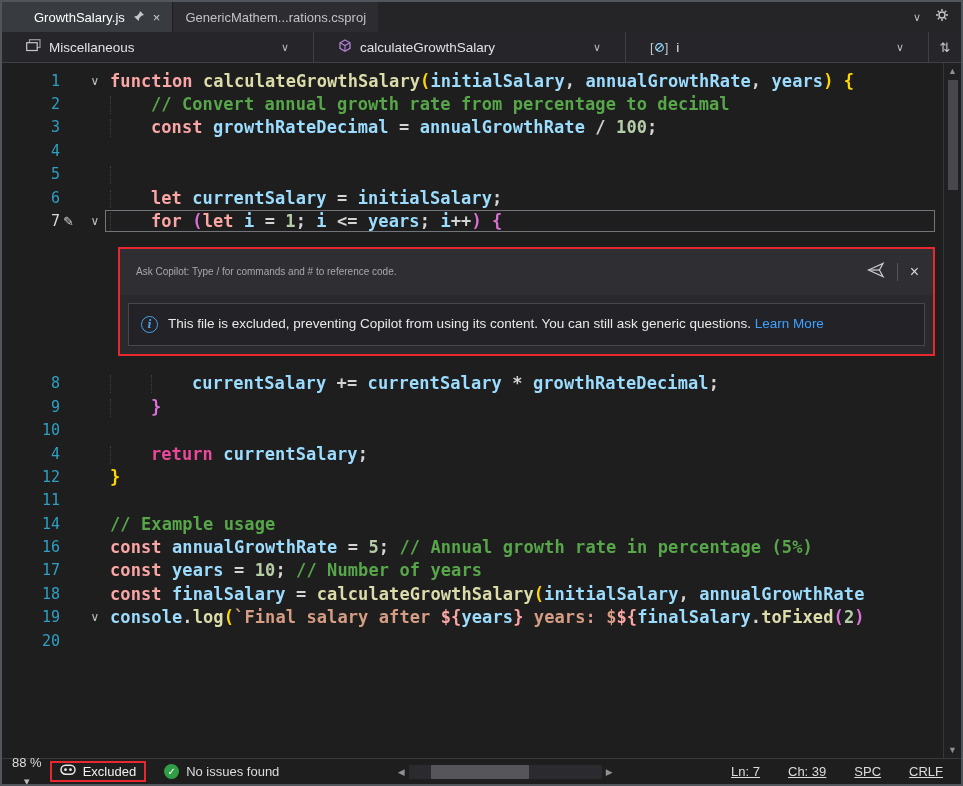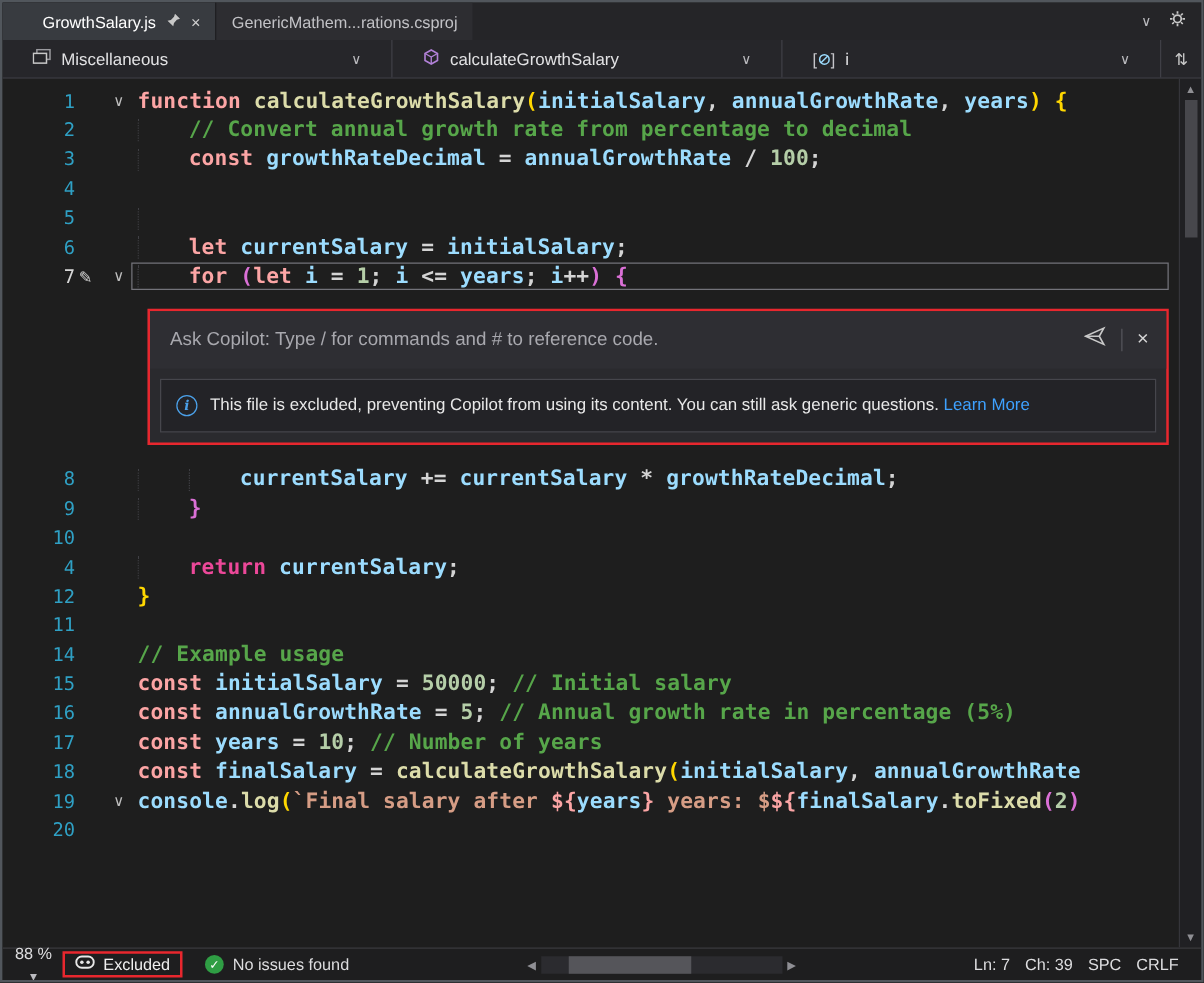--- a/index.html
+++ b/index.html
@@ -41,21 +41,21 @@
   .ind{ display:inline-block; width:4ch; border-left:1px dotted #404045; height:18px; vertical-align:middle; }
   .tk-kw{color:#fca5a5}.tk-ctl{color:#ec4899}.tk-fn{color:#DCDCAA}.tk-id{color:#9CDCFE}
   .tk-cm{color:#57A64A}.tk-num{color:#B5CEA8}.tk-pl{color:#D4D4D4}
   .tk-br{color:#FFD700}.tk-br2{color:#DA70D6}.tk-str{color:#D69D85}
 
   
   .popup{ margin:14px 8px 16px 116px; border:2px solid #E8272E; background:#2A2A2E; }
   .popup-input-row{ height:46px; display:flex; align-items:center; gap:12px;
                     padding:0 14px; background:#2E2E33; }
   .popup-input{ flex:1; background:transparent; border:none; outline:none;
-                color:#C8C8C8; font-size:15px; font-family:"Liberation Sans",sans-serif; }
+                color:#C8C8C8; font-size:10px; font-family:"Liberation Sans",sans-serif; }
   .popup-input::placeholder{ color:#A8A8AE; opacity:1; }
   .vsep{ width:1px; height:18px; background:#55555C; }
   .popup-close{ color:#D6D6D6; font-size:16px; }
   .popup-msg{ margin:8px; border:1px solid #46464C; background:#232327; padding:10px 12px;
               display:flex; gap:10px; align-items:flex-start; color:#E8E8E8;
               font-size:13.5px; line-height:1.55; }
   .info-circle{ flex-shrink:0; width:17px; height:17px; border:1.5px solid #4BA0E8; border-radius:50%;
                 color:#4BA0E8; display:flex; align-items:center; justify-content:center;
                 font:italic bold 11px "DejaVu Serif", serif; margin-top:2px; }
   .learn-more{ color:#3EA1FF; text-decoration:none; cursor:pointer; }
@@ -74,21 +74,21 @@
   .excluded-box{ display:flex; align-items:center; gap:7px; border:2px solid #E8272E;
                  padding:1px 8px; margin-left:8px; color:#F0F0F0; }
   .issues{ display:flex; align-items:center; gap:7px; margin-left:18px; }
   .check-circle{ width:15px; height:15px; border-radius:50%; background:#2F9E44; color:#fff;
                  display:flex; align-items:center; justify-content:center; font-size:10px; }
   .hscroll{ display:flex; align-items:center; gap:4px; width:215px; margin:0 6px; }
   .harrow{ color:#8F8F94; font-size:9px; }
   .htrack{ flex:1; height:14px; background:#2B2B2F; position:relative; }
   .hthumb{ position:absolute; left:22px; top:0; width:98px; height:14px; background:#55555A; }
   .sb-spacer{ flex:1; }
-  .sb-right{ display:flex; align-items:center; gap:12px; padding-right:8px; }
+  .sb-right{ display:flex; align-items:center; gap:28px; padding-right:8px;text-decoration:underline; }
 </style>
 </head>
 <body>
 
 <div class="window">
 
   <div class="tabbar">
     <div class="tab active">
       <span>GrowthSalary.js</span>
       <span>
@@ -251,26 +251,20 @@
             <span class="fold"></span>
             <span class="codeln"></span>
           </div>
           <div class="line">
             <span class="gut">14</span>
             <span class="pen"></span>
             <span class="fold"></span>
             <span class="codeln"><span class="tk-cm">// Example usage</span></span>
           </div>
           <div class="line">
-            <span class="gut">15</span>
-            <span class="pen"></span>
-            <span class="fold"></span>
-            <span class="codeln"><span class="tk-kw">const </span><span class="tk-id">initialSalary</span><span class="tk-pl"> = </span><span class="tk-num">50000</span><span class="tk-pl">; </span><span class="tk-cm">// Initial salary</span></span>
-          </div>
-          <div class="line">
             <span class="gut">16</span>
             <span class="pen"></span>
             <span class="fold"></span>
             <span class="codeln"><span class="tk-kw">const </span><span class="tk-id">annualGrowthRate</span><span class="tk-pl"> = </span><span class="tk-num">5</span><span class="tk-pl">; </span><span class="tk-cm">// Annual growth rate in percentage (5%)</span></span>
           </div>
           <div class="line">
             <span class="gut">17</span>
             <span class="pen"></span>
             <span class="fold"></span>
             <span class="codeln"><span class="tk-kw">const </span><span class="tk-id">years</span><span class="tk-pl"> = </span><span class="tk-num">10</span><span class="tk-pl">; </span><span class="tk-cm">// Number of years</span></span>

